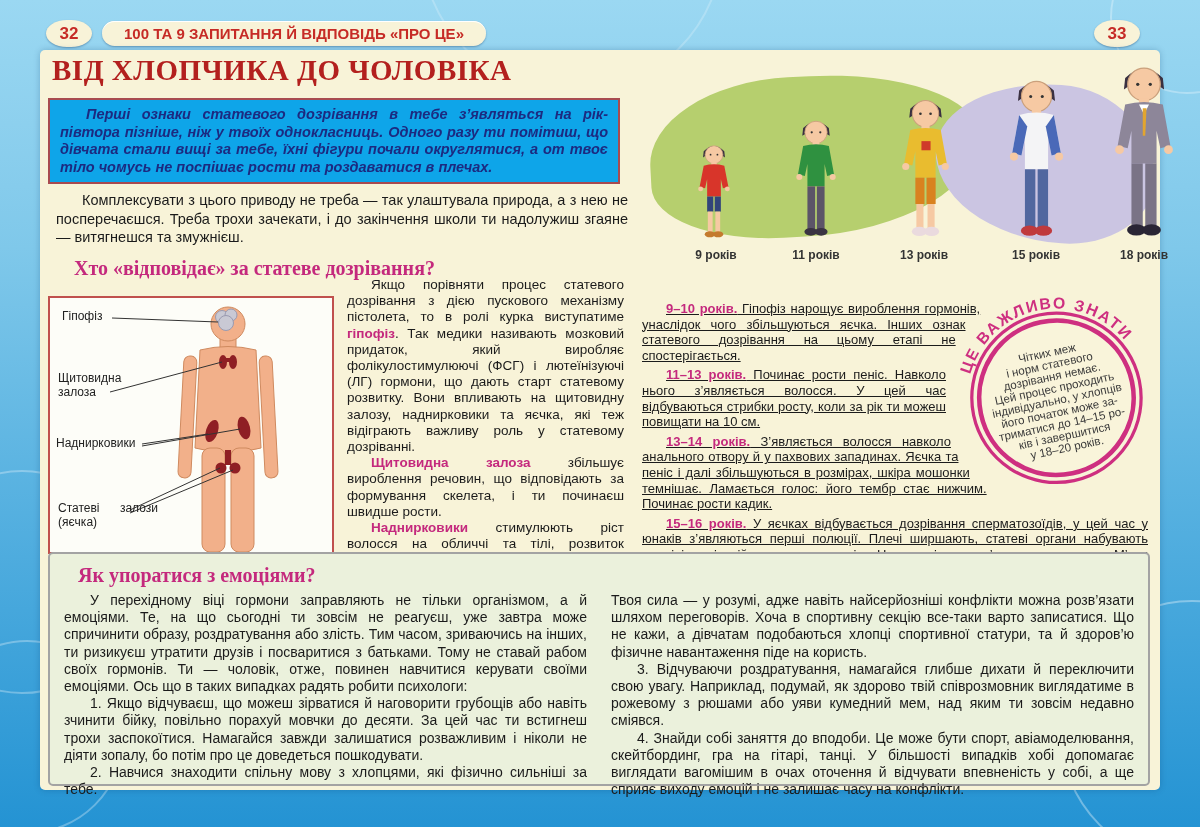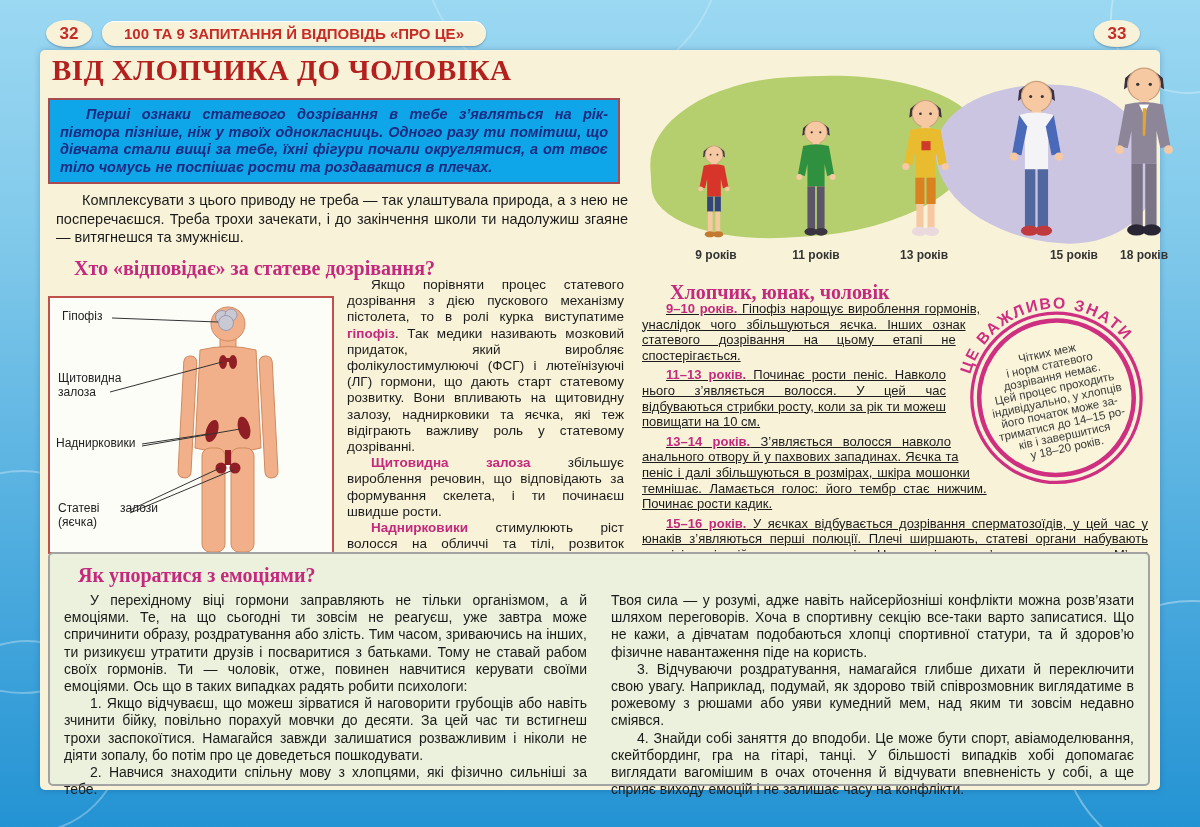--- a/index.html
+++ b/index.html
@@ -272,25 +272,24 @@
         <circle cx="54.5" cy="73" r="3.5" fill="#f6c9a3"></circle>
       <rect x="25" y="84" width="9" height="50" fill="#7a7386"></rect>
         <rect x="36" y="84" width="9" height="50" fill="#7a7386"></rect>
       <ellipse cx="29" cy="137" rx="7.5" ry="4.5" fill="#2a2535"></ellipse>
         <ellipse cx="41" cy="137" rx="7.5" ry="4.5" fill="#2a2535"></ellipse>
     </svg>
 
     <div class="age-cap" style="left:24px;">9 років</div>
     <div class="age-cap" style="left:124px;">11 років</div>
     <div class="age-cap" style="left:232px;">13 років</div>
-    <div class="age-cap" style="left:364px;text-align:right;">15 років</div>
+    <div class="age-cap" style="left:344px;">15 років</div>
     <div class="age-cap" style="left:452px;">18 років</div>
   </div>
 
-  <h2 class="abs pink-heading h-stages">Хлопчик, юнак, чоловік</h2>
 
   <div class="abs stages">
     <div class="badge-wrap">
       <svg width="198" height="200" viewBox="0 0 210 215">
         <circle cx="105" cy="115" r="83" fill="#f9f4da" stroke="#ce2f80" stroke-width="5"></circle>
         <circle cx="105" cy="115" r="91" fill="none" stroke="#ce2f80" stroke-width="3.5"></circle>
         <defs>
             <path id="arcpath" d="M 9,115 A 96,96 0 0 1 201,115"></path>
           </defs>
         <text font-size="17" font-weight="bold" fill="#ce2f80" letter-spacing="2">

